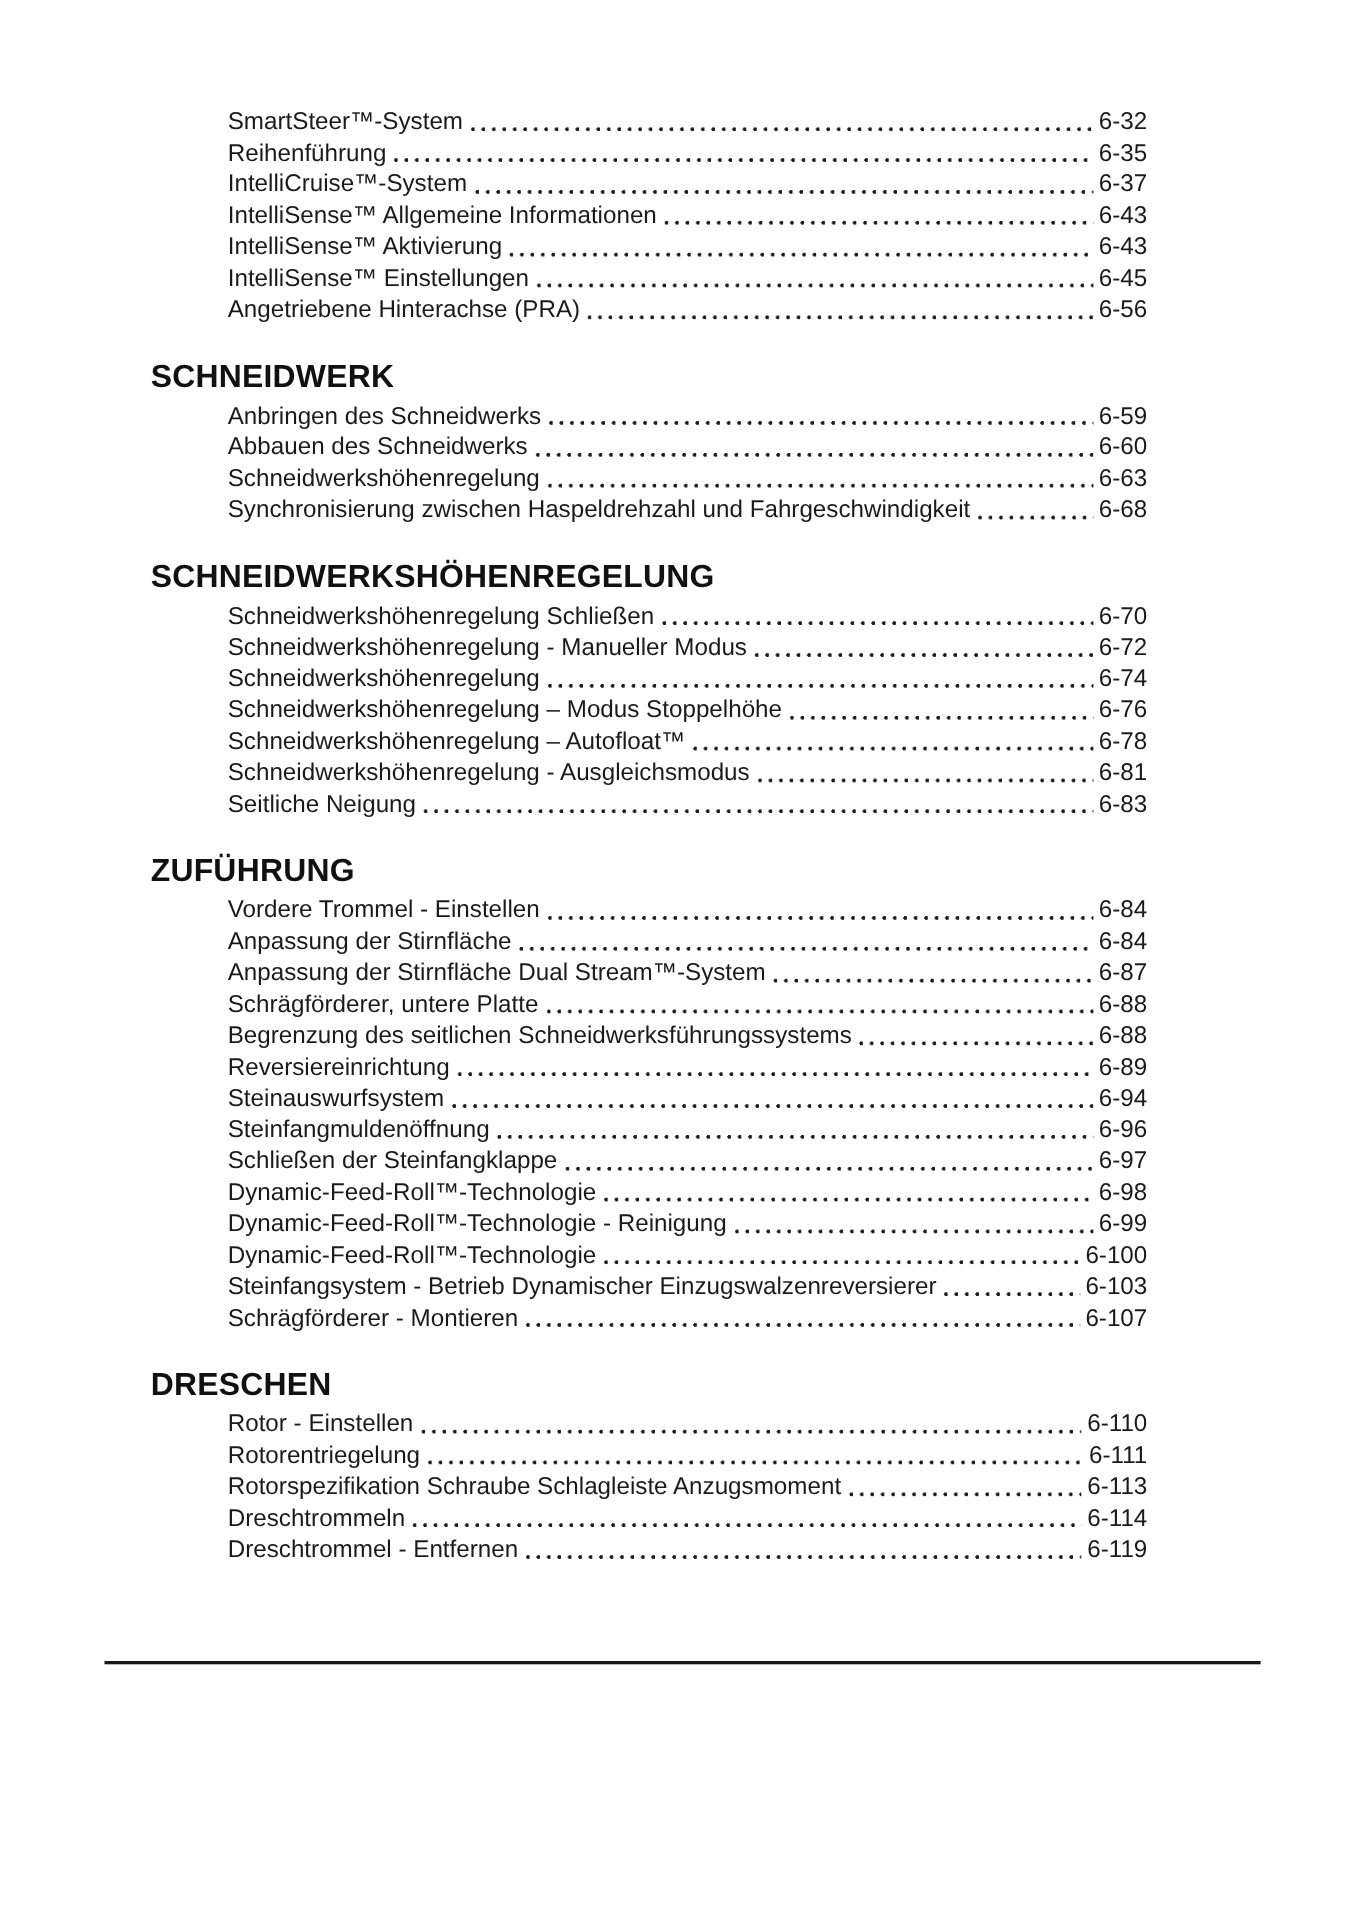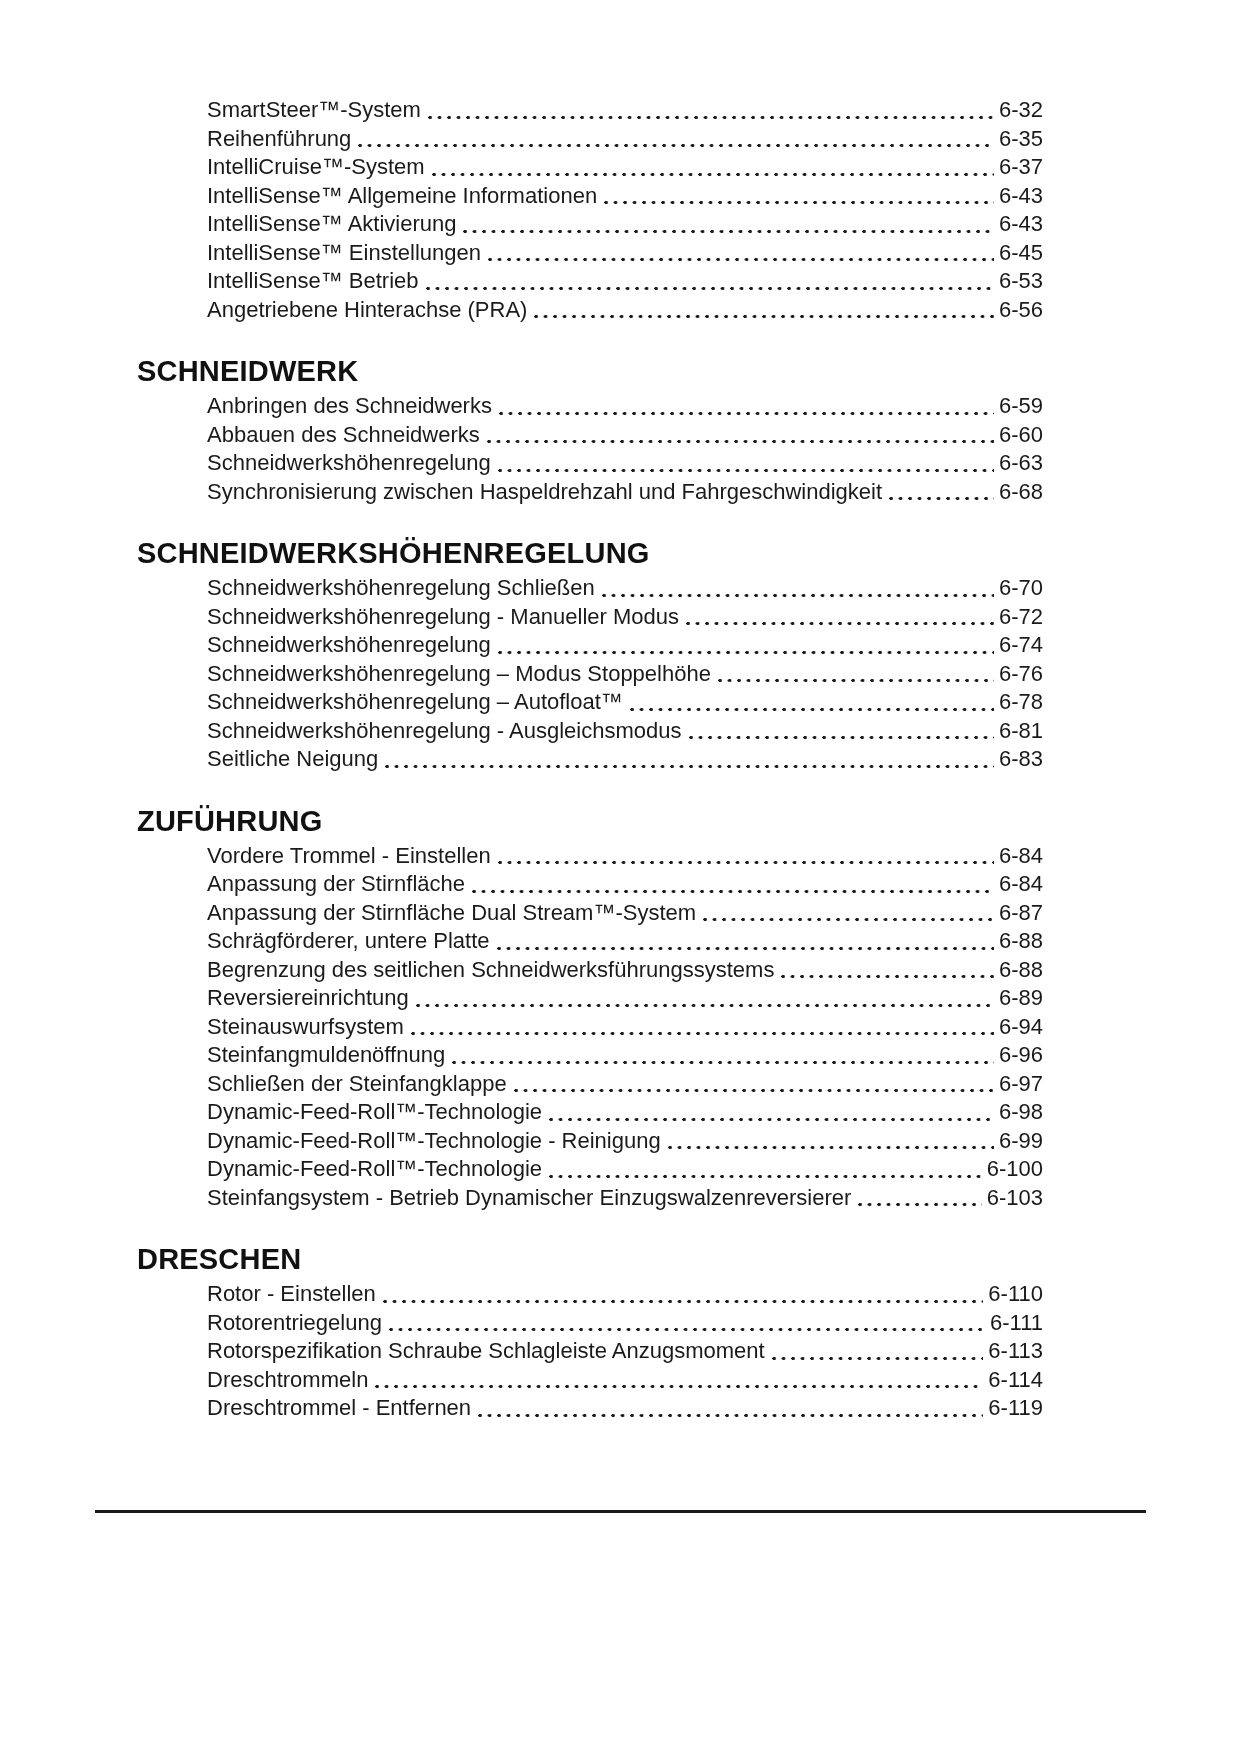--- a/index.html
+++ b/index.html
@@ -103,25 +103,20 @@
             <span class="entry-title">IntelliSense™ Aktivierung</span>
             <span class="dots"></span>
             <span class="entry-page">6-43</span>
           </div>
           <div class="toc-row">
             <span class="entry-title">IntelliSense™ Einstellungen</span>
             <span class="dots"></span>
             <span class="entry-page">6-45</span>
           </div>
           <div class="toc-row">
-            <span class="entry-title">IntelliSense™ Betrieb</span>
-            <span class="dots"></span>
-            <span class="entry-page">6-53</span>
-          </div>
-          <div class="toc-row">
             <span class="entry-title">Angetriebene Hinterachse (PRA)</span>
             <span class="dots"></span>
             <span class="entry-page">6-56</span>
           </div>
         </div>
       </section>
       <section class="toc-section">
         <div class="section-heading">SCHNEIDWERK</div>
         <div class="entries">
           <div class="toc-row">
@@ -246,20 +241,25 @@
           </div>
           <div class="toc-row">
             <span class="entry-title">Dynamic-Feed-Roll™-Technologie</span>
             <span class="dots"></span>
             <span class="entry-page">6-100</span>
           </div>
           <div class="toc-row">
             <span class="entry-title">Steinfangsystem - Betrieb Dynamischer Einzugswalzenreversierer</span>
             <span class="dots"></span>
             <span class="entry-page">6-103</span>
+          </div>
+          <div class="toc-row">
+            <span class="entry-title">Schrägförderer - Montieren</span>
+            <span class="dots"></span>
+            <span class="entry-page">6-107</span>
           </div>
         </div>
       </section>
       <section class="toc-section">
         <div class="section-heading">DRESCHEN</div>
         <div class="entries">
           <div class="toc-row">
             <span class="entry-title">Rotor - Einstellen</span>
             <span class="dots"></span>
             <span class="entry-page">6-110</span>

